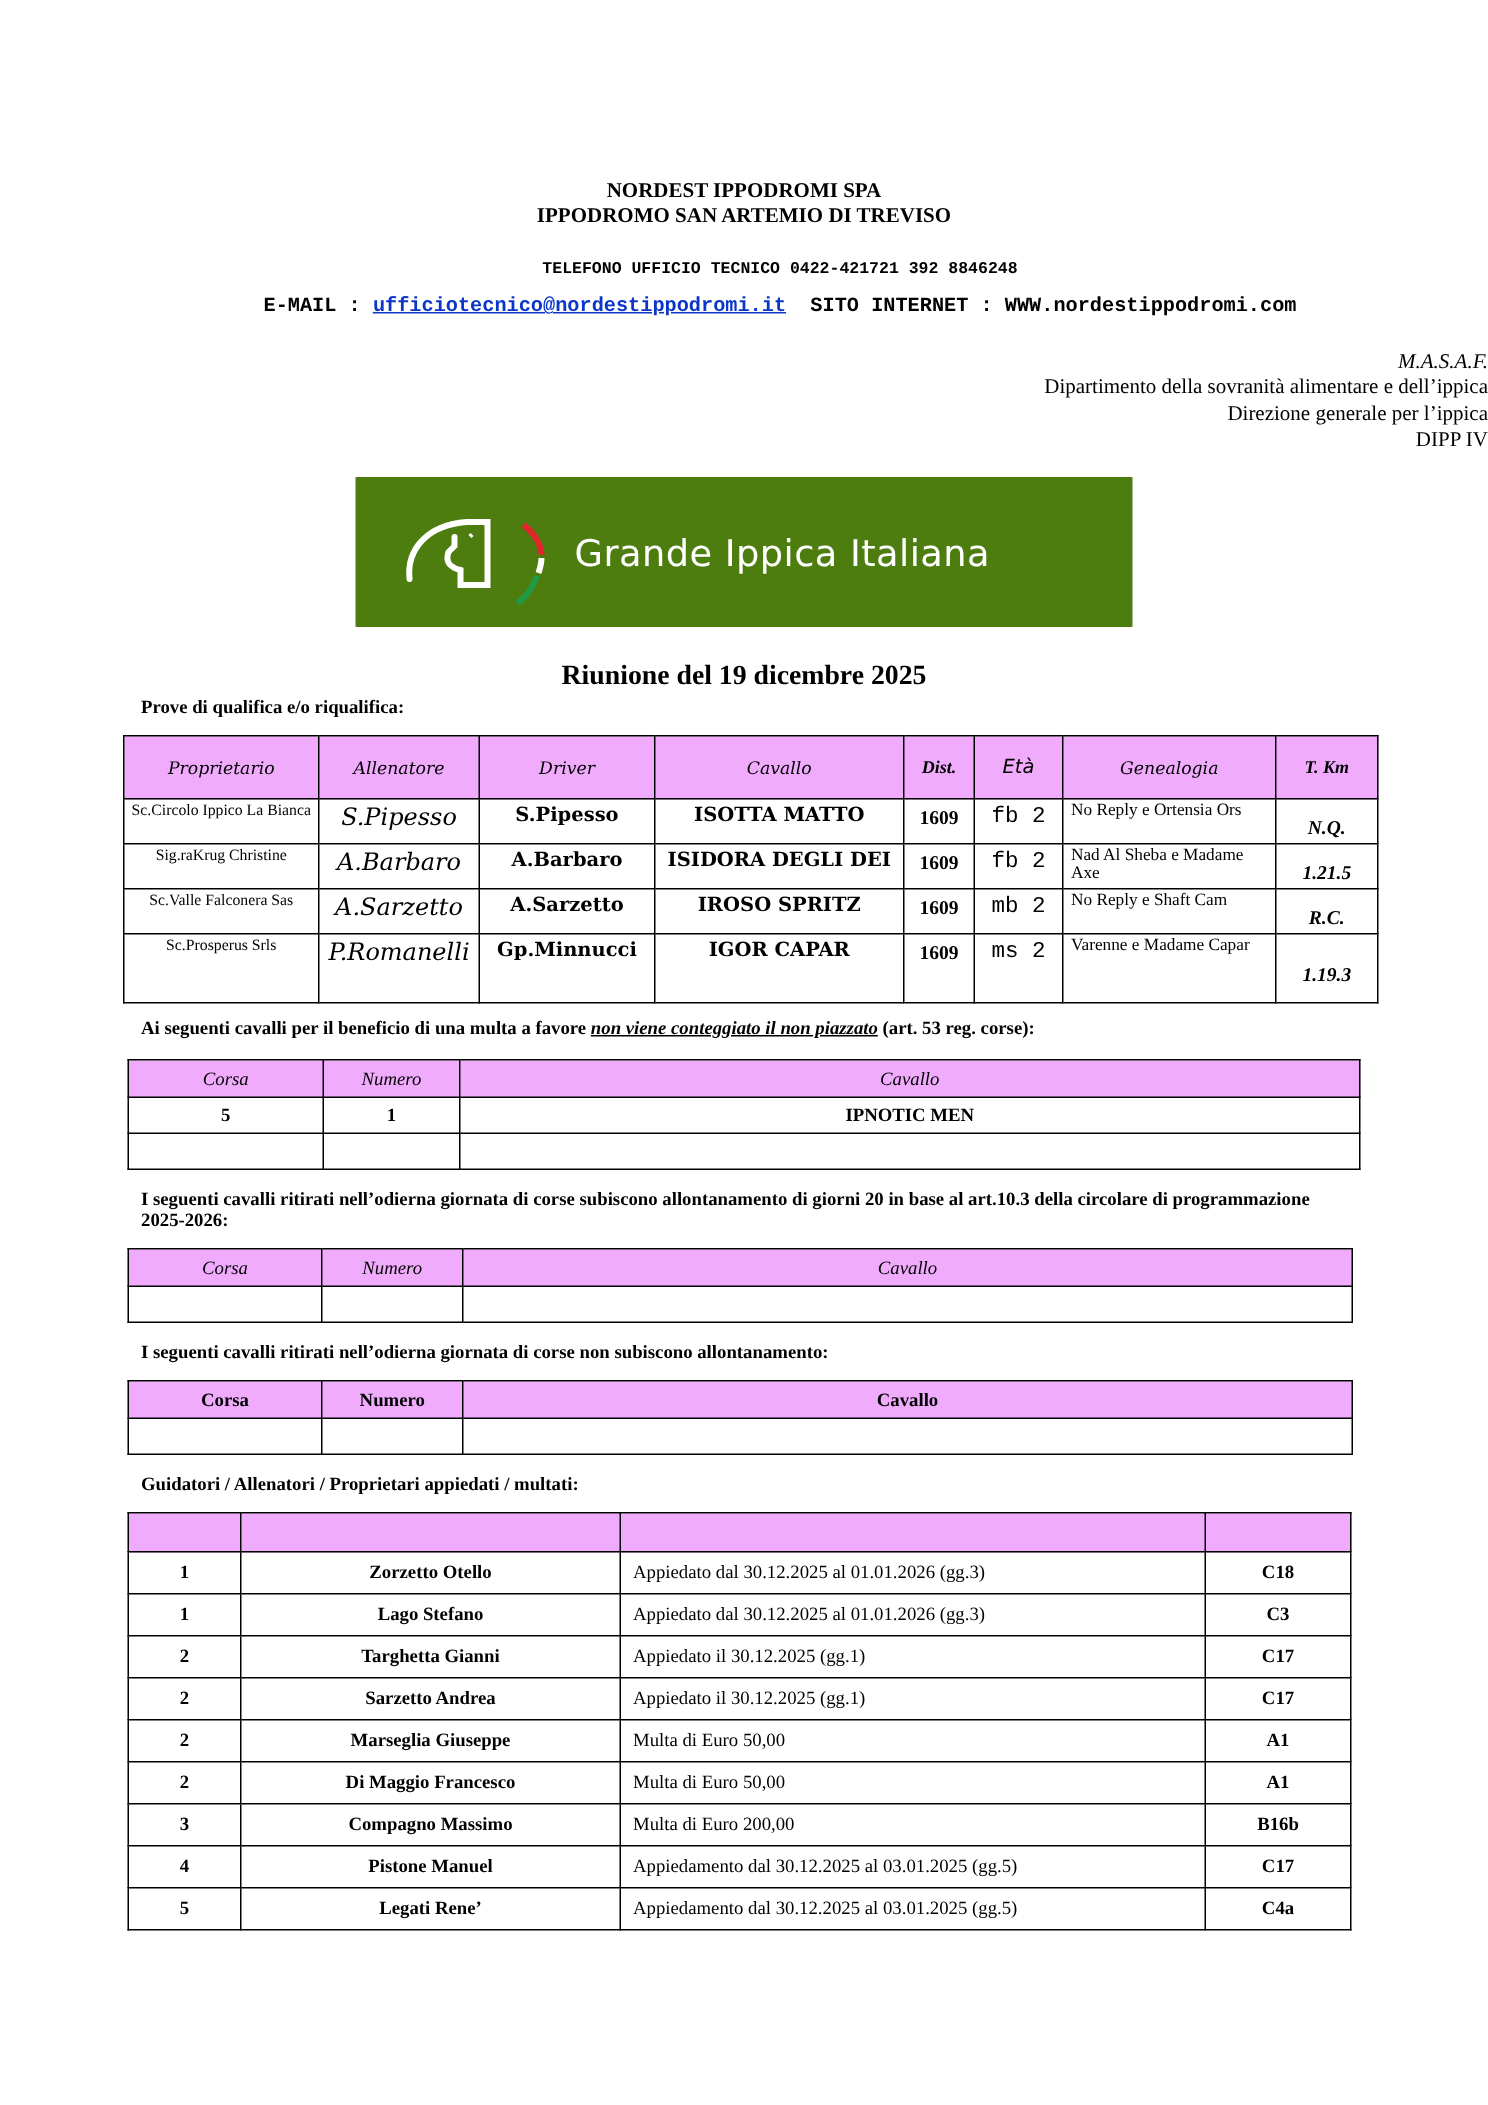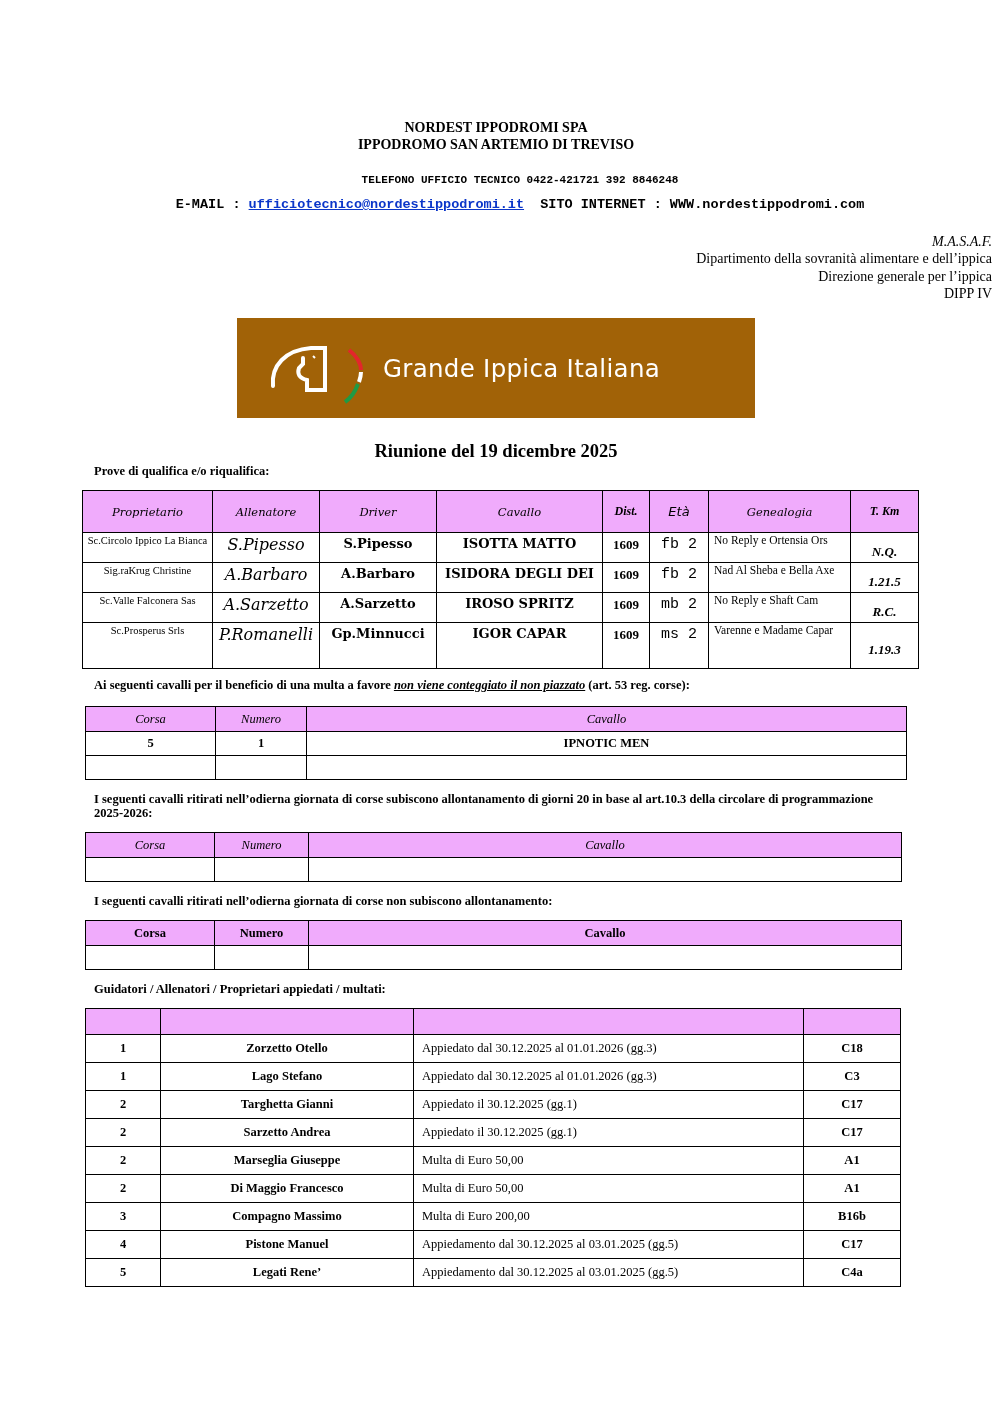--- a/index.html
+++ b/index.html
@@ -5,21 +5,21 @@
   html, body { margin:0; padding:0; background:#ffffff; }
   body { width:992px; height:1403px; position:relative; font-family:"Liberation Serif", serif; color:#000; overflow:hidden; }
   .abs { position:absolute; }
   .center { text-align:center; left:0; width:992px; }
   .h-bold { font-weight:bold; font-size:14px; line-height:17px; }
   .sans { font-family:Liberation Mono, monospace;margin-left:24px; }
   .phone { font-size:11px; font-weight:bold; }
   .email-line { font-size:13.5px; font-weight:bold; }
   .email-link { color:#0b36c9; text-decoration:underline; }
   .ministry { font-size:14px; line-height:18px;text-align:right; }
-  .logo { left:237px; top:318px; width:518px; height:100px; background:#a16207; }
+  .logo { left:237px; top:318px; width:518px; height:100px; background:#4d7c0f; }
   .logo-text { position:absolute; left:146px; top:36px; color:#fff; font-family:"DejaVu Sans", sans-serif; font-size:24.5px; letter-spacing:0.3px; }
   .title { top:441px; font-size:18.5px; font-weight:bold; }
   .label { font-size:12.5px; font-weight:bold; }
   table { border-collapse:collapse; position:absolute; }
   td, th { border:1px solid #000; padding:0; }
   th { background:#f0abfc; font-weight:normal; font-style:italic; font-size:12.5px; }
   .q td { vertical-align:top; text-align:center; }
   .own { font-size:10.5px; padding-top:2px !important; }
   .allen { font-style:italic; font-size:16px; font-family:"DejaVu Serif", serif; padding-top:2px !important; }
   .drv { font-weight:bold; font-size:13px; font-family:"DejaVu Serif", serif; padding-top:3px !important; }
@@ -94,21 +94,21 @@
     <td class="gen">No Reply e Ortensia Ors</td>
     <td class="tkm">N.Q.</td>
   </tr>
   <tr style="height:30px;">
     <td class="own">Sig.raKrug Christine</td>
     <td class="allen">A.Barbaro</td>
     <td class="drv">A.Barbaro</td>
     <td class="cav">ISIDORA DEGLI DEI</td>
     <td class="dist">1609</td>
     <td class="eta">fb 2</td>
-    <td class="gen">Nad Al Sheba e Bella Axe</td>
+    <td class="gen">Nad Al Sheba e Madame Axe</td>
     <td class="tkm">1.21.5</td>
   </tr>
   <tr style="height:30px;">
     <td class="own">Sc.Valle Falconera Sas</td>
     <td class="allen">A.Sarzetto</td>
     <td class="drv">A.Sarzetto</td>
     <td class="cav">IROSO SPRITZ</td>
     <td class="dist">1609</td>
     <td class="eta">mb 2</td>
     <td class="gen">No Reply e Shaft Cam</td>

